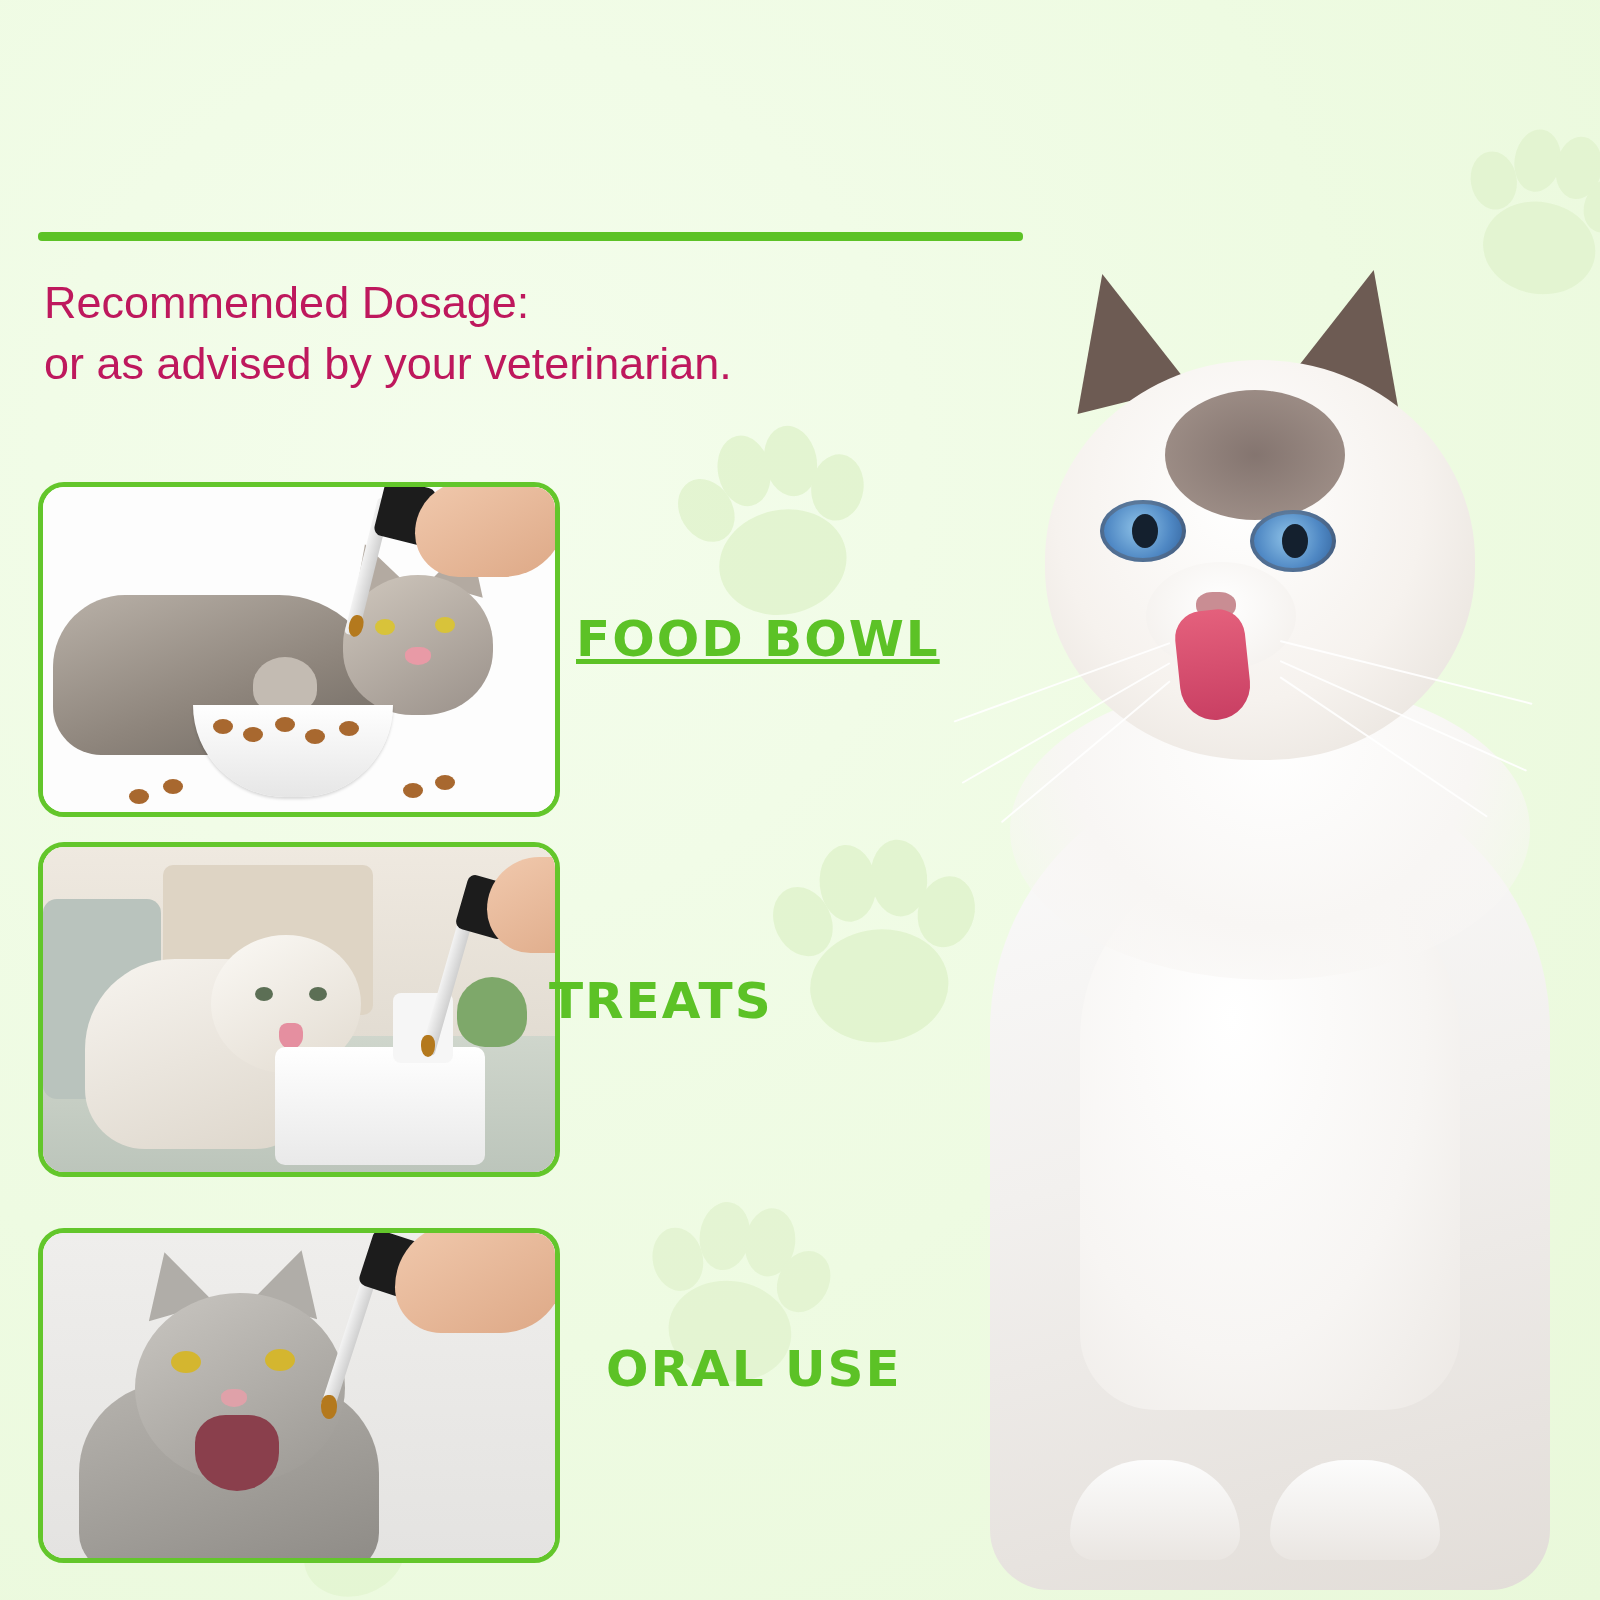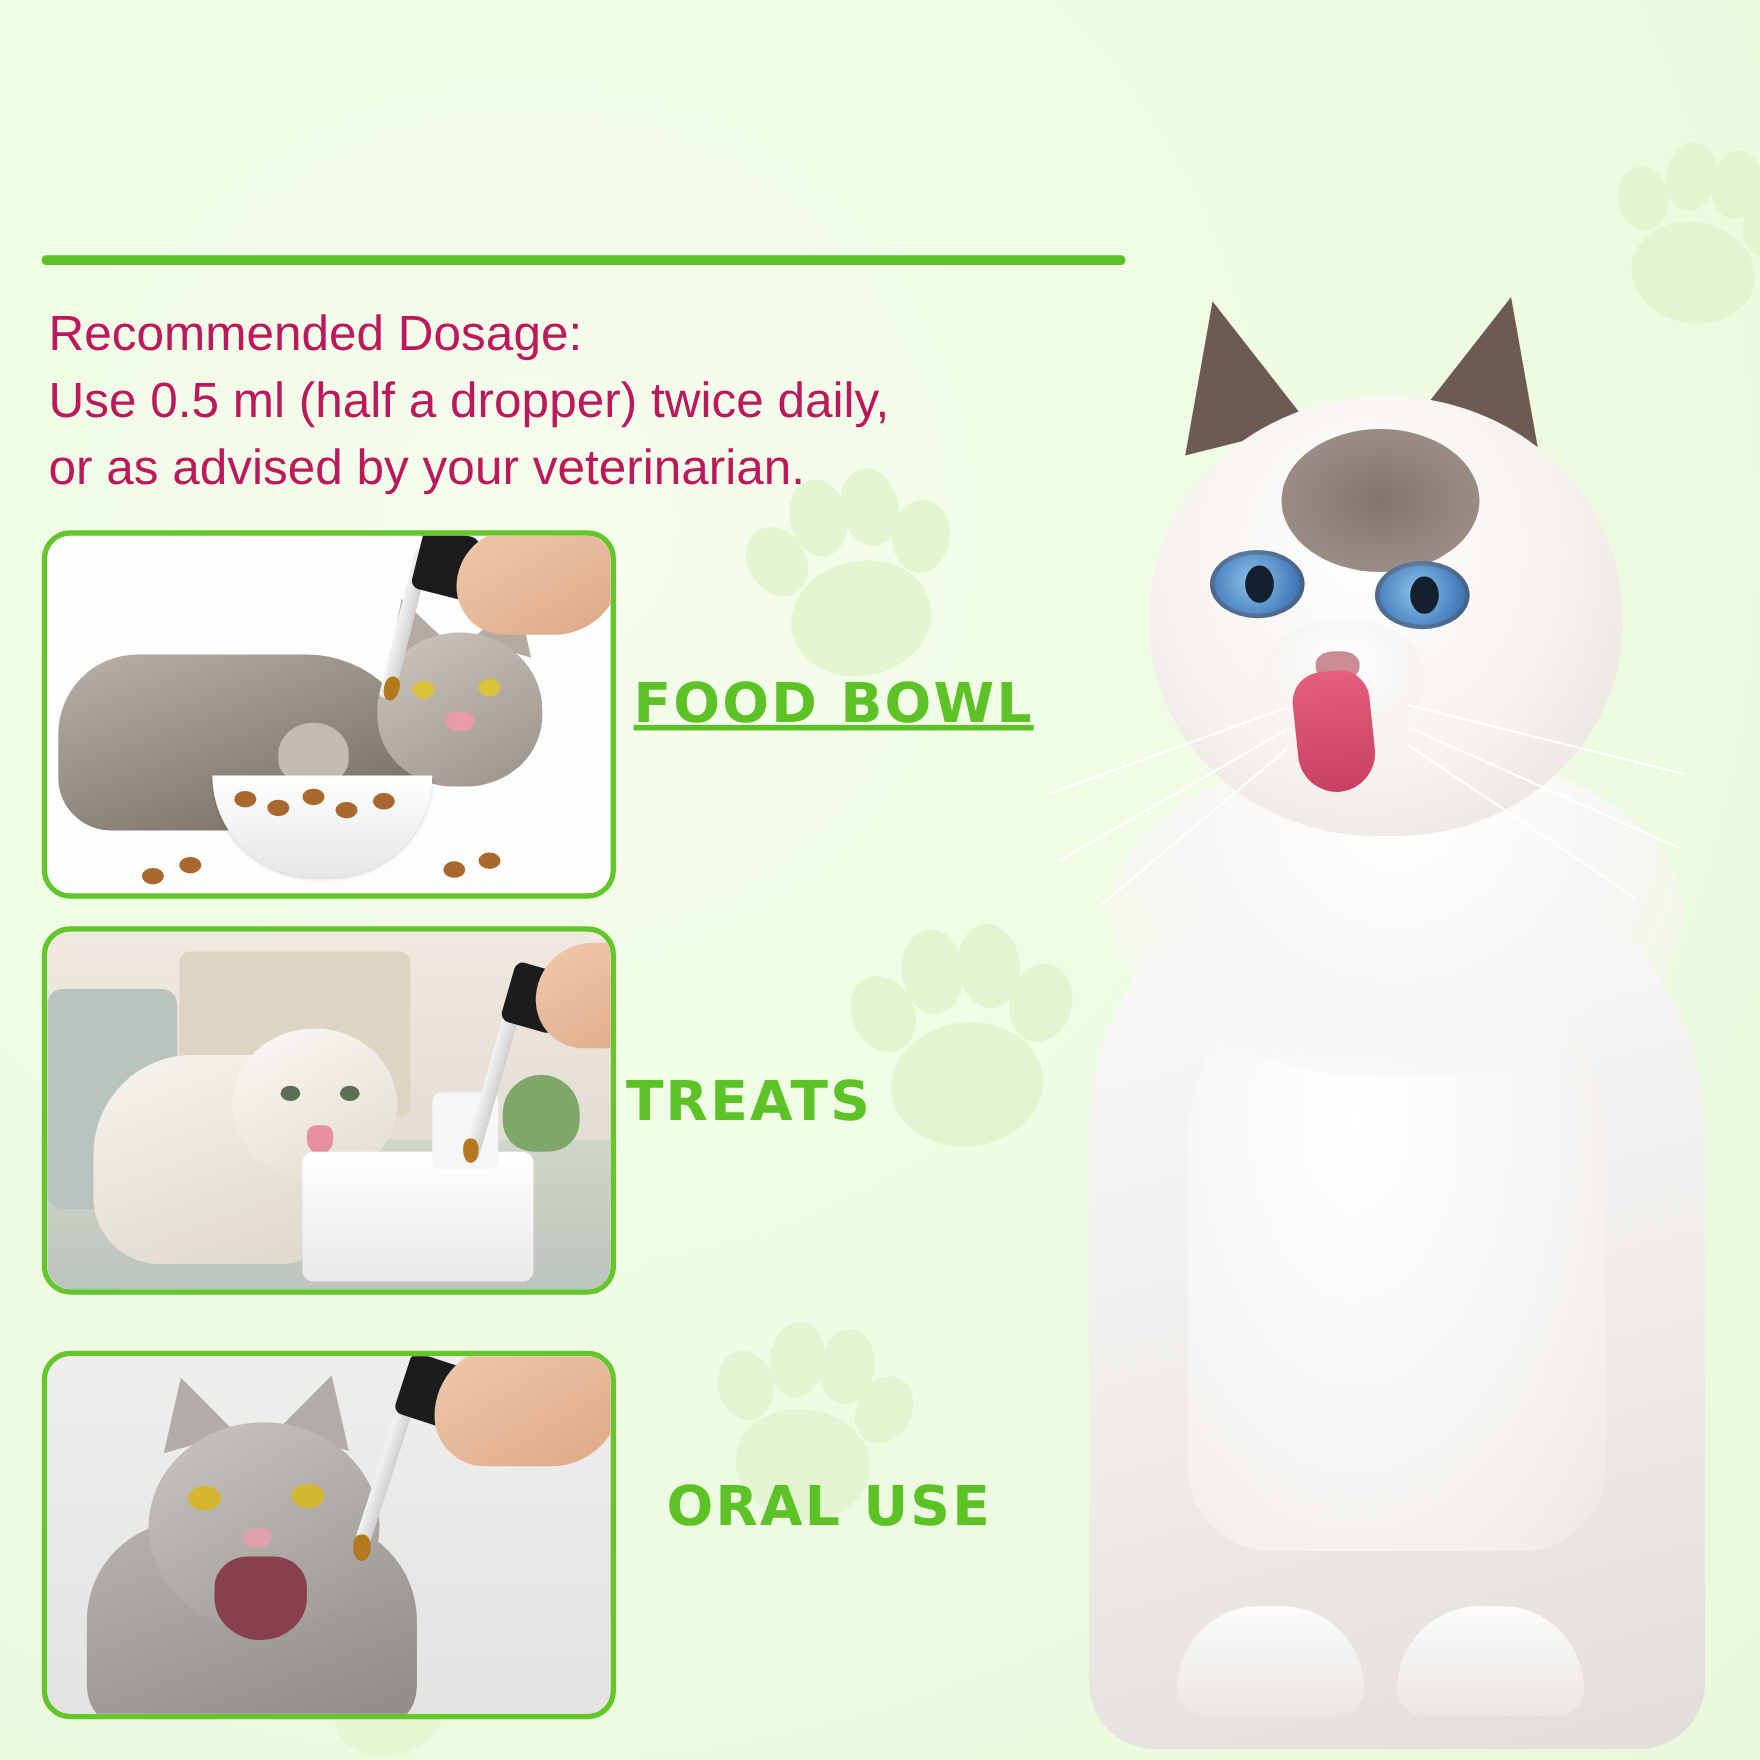--- a/index.html
+++ b/index.html
@@ -62,21 +62,21 @@
   .label{
     position:absolute;
     font-family:"DejaVu Sans",sans-serif;
     font-weight:700;
     font-size:50px;
     letter-spacing:2px;
     color:#5cc226;
     white-space:nowrap;
   }
   .label1{left:576px;top:610px;text-decoration:underline;}
-  .label2{left:569px;top:972px;text-align:right;}
+  .label2{left:549px;top:972px;text-align:right;}
   .label3{left:578px;top:1340px;margin-left:28px;}
 
   
   .scene{position:absolute;inset:0;}
 
   
   .s1{background:#fdfdfd;}
   .s1 .catbody{
     position:absolute;left:10px;top:108px;width:330px;height:160px;
     background:linear-gradient(160deg,#b9b1a8,#8d847b 60%,#6f6962);
@@ -258,21 +258,20 @@
       <ellipse cx="62" cy="25" rx="11" ry="15"></ellipse>
       <ellipse cx="79" cy="40" rx="11" ry="14" transform="rotate(20 79 40)"></ellipse>
     </g>
       </svg>
   </div>
 
   <div class="title-rule"></div>
 
   <div class="dosage">
     <div>Recommended Dosage:</div>
-    <div>Use 0.5 ml (half a dropper) twice daily,</div>
     <div>or as advised by your veterinarian.</div>
   </div>
 
   <div class="card card1">
     <div class="scene s1">
       <div class="catbody"></div>
       <div class="ear l"></div>
         <div class="ear r"></div>
       <div class="cathead"></div>
       <div class="eye l"></div>

